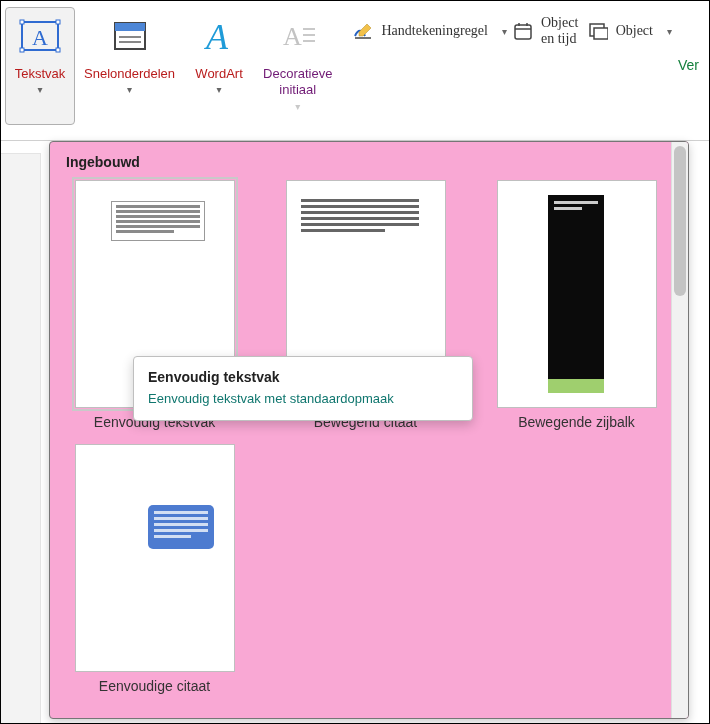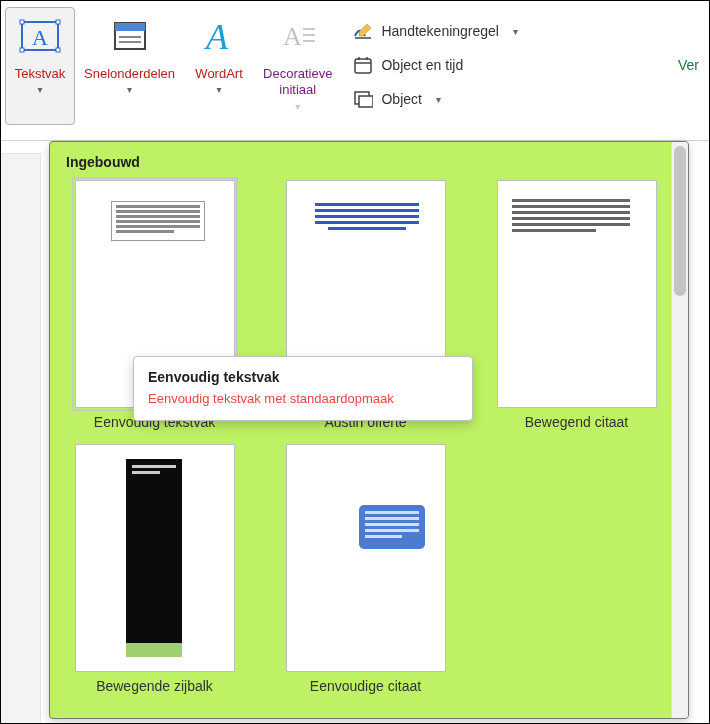--- a/index.html
+++ b/index.html
@@ -51,25 +51,26 @@
   }
   .rbtn .lbl { text-align: center; line-height: 1.25; color: #b91c1c; }
   .rbtn.disabled .lbl { color: #701a75; }
   .chev {
     font-size: 10px; color: #666; margin-top: 2px;
   }
   .rbtn.disabled .chev { color: #c9c9c9; }
 
   .rgroup2 {
     display: flex;
-    flex-direction: column;
+    flex-direction: row;
     gap: 6px;
     padding: 10px 6px 0 6px;
     font-size: 14px;
     color: #333;
+    font-family: Liberation Serif, serif;
   }
   .line {
     display: flex; align-items: center; gap: 8px; height: 28px;
     cursor: default;
   }
   .line .licon { width: 20px; height: 20px; display:flex; align-items:center; justify-content:center; }
   .line .chev2 { font-size: 10px; color: #666; margin-left: 6px; }
 
   .right-cut {
     margin-left: auto;
@@ -80,21 +81,21 @@
 
   
   .gallery {
     position: absolute;
     left: 48px;
     top: 140px;
     width: 640px;
     height: 578px;
     border: 1px solid #767676;
     border-radius: 4px;
-    background: #bef264;
+    background: #f9a8d4;
     box-shadow: 0 3px 10px rgba(0,0,0,0.20);
     display: flex;
     overflow: hidden;
   }
   .gcontent {
     flex: 1;
     padding: 10px 4px 10px 14px;
     overflow: hidden;
   }
   .ghdr {
@@ -181,21 +182,21 @@
     top: 355px;
     width: 340px;
     background:#fff;
     border:1px solid #bfbfbf;
     border-radius:4px;
     box-shadow: 0 4px 12px rgba(0,0,0,0.20);
     padding: 12px 14px 14px 14px;
     z-index: 50;
   }
   .ttitle { font-weight:600; font-size:14px; color:#222; margin-bottom:6px; }
-  .tdesc  { font-size:13px; color:#ef4444; }
+  .tdesc  { font-size:13px; color:#0f766e; }
 
   
   .docarea {
     position:absolute; left:0; right:0; top:140px; bottom:0;
     background:#fff;
   }
   .docstrip {
     position:absolute; left:0; top:12px; bottom:0; width:40px;
     background:#f3f3f3; border-right:1px solid #e4e4e4; border-top:1px solid #e4e4e4;
   }
@@ -314,32 +315,20 @@
               <div class="fake-text"></div>
             <div class="fake-text"></div>
               <div class="fake-text"></div>
               <div class="fake-text s"></div>
           </div>
         </div>
         <div class="cap">Eenvoudig tekstvak</div>
       </div>
 
 
-      <div class="cell">
-        <div class="thumb">
-          <div class="t-austin">
-            <div class="bl"></div>
-              <div class="bl"></div>
-              <div class="bl"></div>
-            <div class="bl"></div>
-              <div class="bl s"></div>
-          </div>
-        </div>
-        <div class="cap">Austin offerte</div>
-      </div>
 
       <div class="cell">
         <div class="thumb">
           <div class="t-move-quote">
             <div class="gl"></div>
               <div class="gl"></div>
               <div class="gl"></div>
             <div class="gl"></div>
               <div class="gl"></div>
               <div class="gl s"></div>

